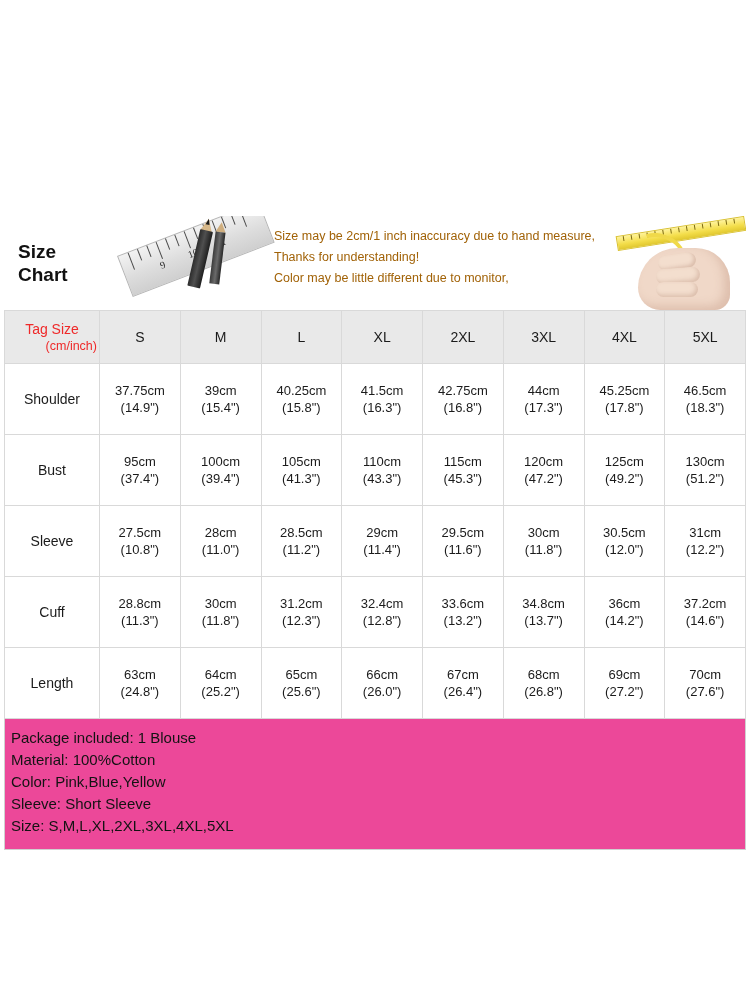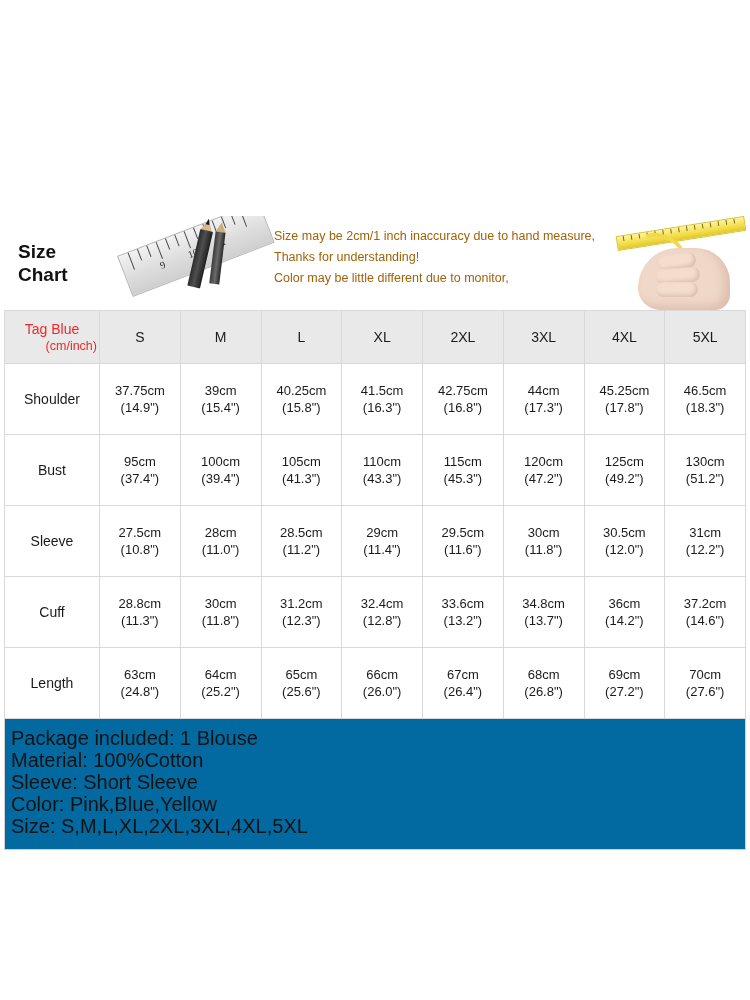--- a/index.html
+++ b/index.html
@@ -261,25 +261,25 @@
 
   .body-row td { height: 58px; background: #ffffff; }
 
   .cell-main { display: block; }
   .cell-sub  { display: block; }
 
   
   .footer {
     width: 742px;
     box-sizing: border-box;
-    background: #0369a1;
+    background: #ec4899;
     border: 1px solid #d0d0d0;
     border-top: none;
     padding: 8px 6px 12px 6px;
-    font-size: 20px;
+    font-size: 15px;
     line-height: 22px;
     color: #131313;
   }
   .footer div { white-space: nowrap; }
 </style>
 </head>
 <body>
 
 <div id="page">
   <div id="chart-wrap">
@@ -366,21 +366,21 @@
           <col>
           <col>
           <col>
           <col>
           <col>
           <col>
       </colgroup>
       <tbody>
         <tr class="hdr-row">
           <td class="tagsize">
-            <span>Tag Blue</span>
+            <span>Tag Size</span>
             <span class="sub">(cm/inch)</span>
           </td>
           <td>S</td>
           <td>M</td>
           <td>L</td>
           <td>XL</td>
           <td>2XL</td>
           <td>3XL</td>
           <td>4XL</td>
           <td>5XL</td>
@@ -564,19 +564,19 @@
               <span class="cell-main">70cm</span>
               <span class="cell-sub">(27.6")</span>
             </td>
         </tr>
       </tbody>
     </table>
 
     <div class="footer">
       <div>Package included: 1 Blouse</div>
       <div>Material: 100%Cotton</div>
+      <div>Color: Pink,Blue,Yellow</div>
       <div>Sleeve: Short Sleeve</div>
-      <div>Color: Pink,Blue,Yellow</div>
       <div>Size: S,M,L,XL,2XL,3XL,4XL,5XL</div>
     </div>
 
   </div>
 </div>
 
 </body></html>

